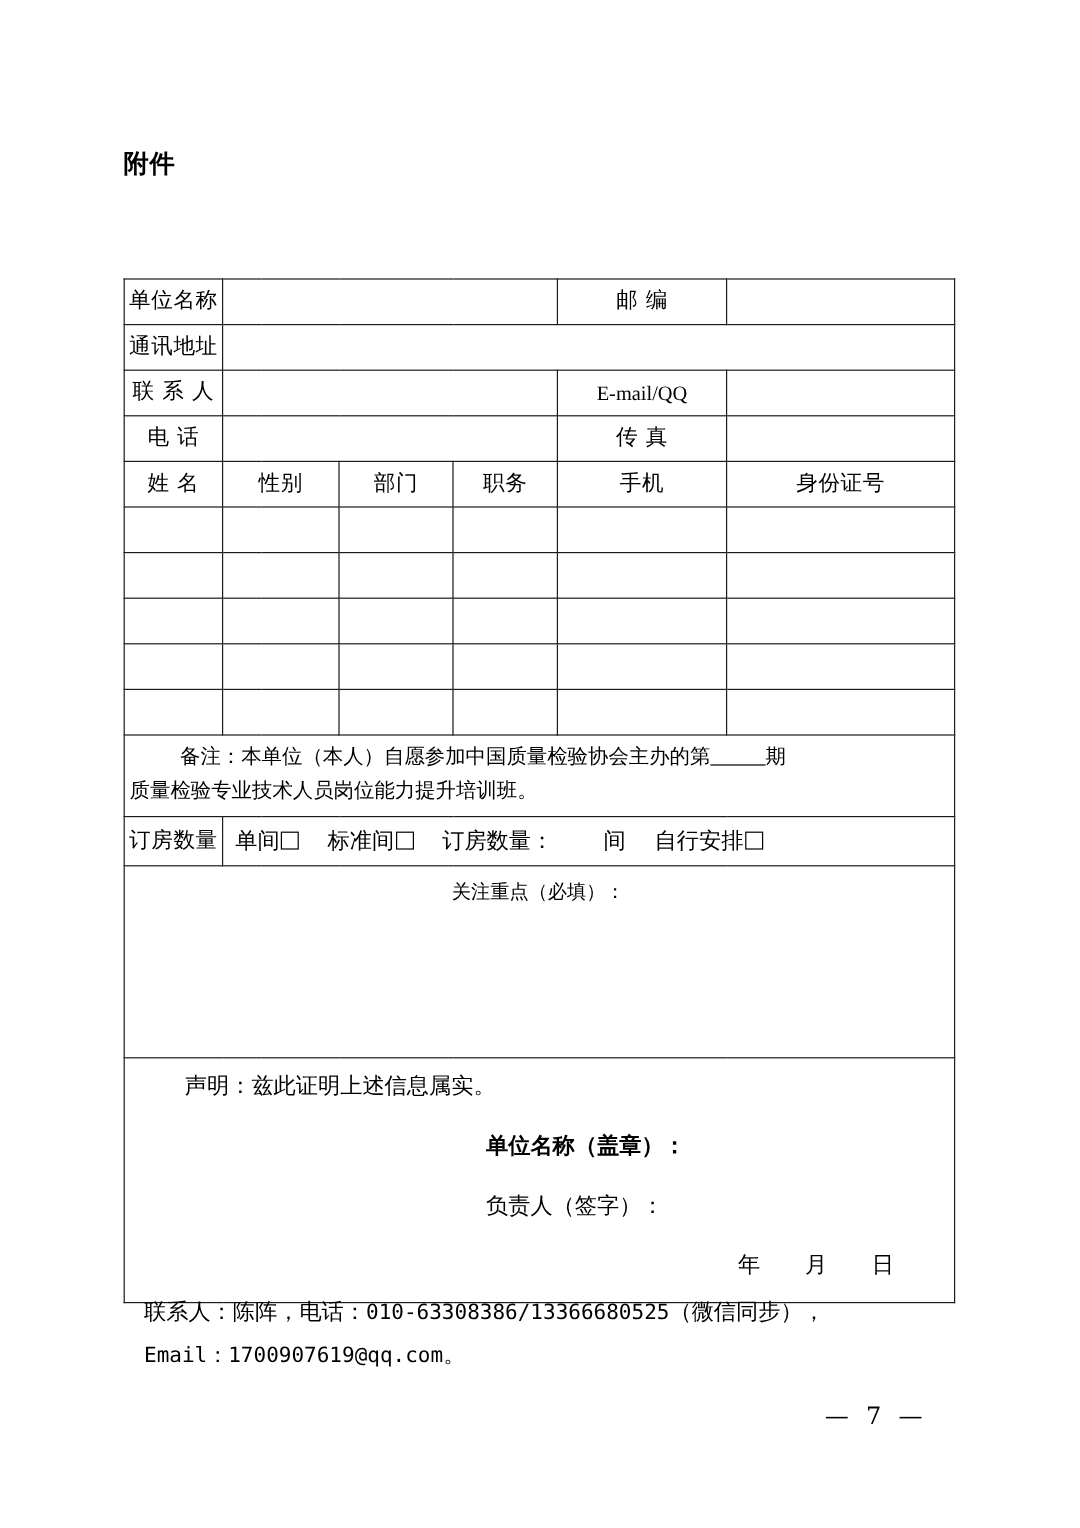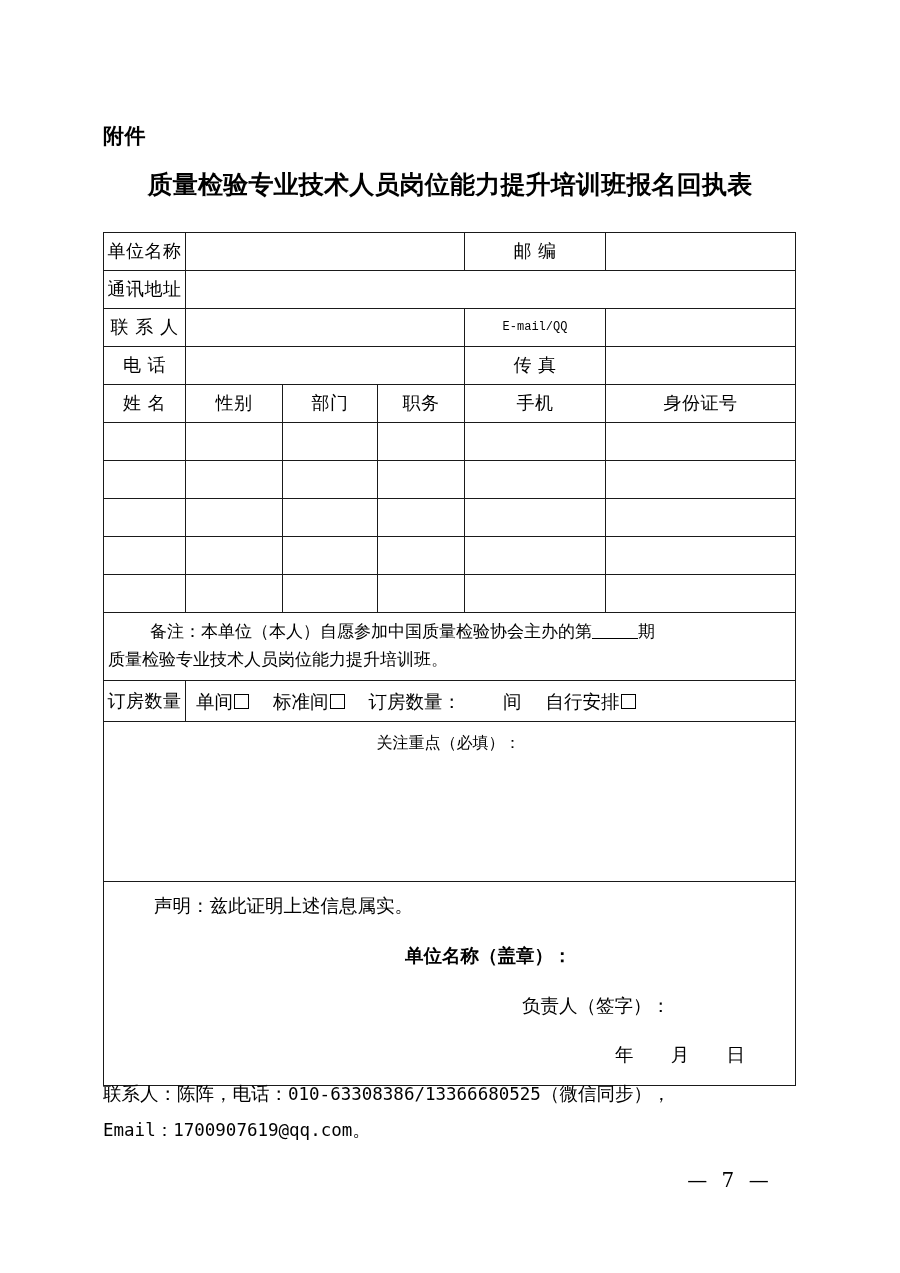--- a/index.html
+++ b/index.html
@@ -63,22 +63,22 @@
     vertical-align: middle;
     text-align: center;
     line-height: 1.25;
   }
   td.lbl {
     letter-spacing: 0.5px;
   }
   td.blank { }
 
   .mono-lbl {
-    font-family: Liberation Mono, monospace;
-    font-size: 12px;
+    font-family: Liberation Serif, serif;
+    font-size: 17px;
     letter-spacing: 0;
   }
 
   
   td.remark {
     text-align: left;
     padding: 5px 10px 7px 4px;
     height: auto;
     line-height: 1.62;
     font-size: 17px;
@@ -122,28 +122,28 @@
   td.declare {
     text-align: left;
     vertical-align: top;
     padding: 13px 8px 12px 6px;
     height: 178px;
     font-size: 18.5px;
     line-height: 1.2;
   }
   .decl-line1 { padding-left: 44px; }
   .decl-line2 { padding-left: 295px; margin-top: 28px; font-weight: bold; }
-  .decl-line3 { padding-left: 295px; margin-top: 28px; text-align: center; }
+  .decl-line3 { padding-left: 295px; margin-top: 28px; }
   .decl-line4 { padding-left: 505px; margin-top: 26px; letter-spacing: 0; }
   .decl-line4 .ymd { display: inline-block; width: 130px; text-align: justify; text-align-last: justify; }
 
   
   .footer {
     position: absolute;
-    left: 103px;
+    left: 120px;
     top: 1076px;
     width: 760px;
     font-size: 18.5px;
     font-family: "DejaVu Serif", "Liberation Serif", serif;
     line-height: 1.95;
   }
   .footer .mono {
     font-family: "DejaVu Sans Mono", "Liberation Mono", monospace;
     font-size: 17.5px;
   }
@@ -157,21 +157,20 @@
     font-family: "DejaVu Serif", "Liberation Serif", serif;
     letter-spacing: 4px;
   }
 </style>
 </head>
 <body>
 
 <div class="page">
 
   <div class="attach-label">附件</div>
-  <div class="doc-title">质量检验专业技术人员岗位能力提升培训班报名回执表</div>
 
   <table class="form-table">
     <colgroup>
       <col style="width:82px">
       <col style="width:32px">
       <col style="width:65px">
       <col style="width:95px">
       <col style="width:87px">
       <col style="width:141px">
       <col style="width:190px">

